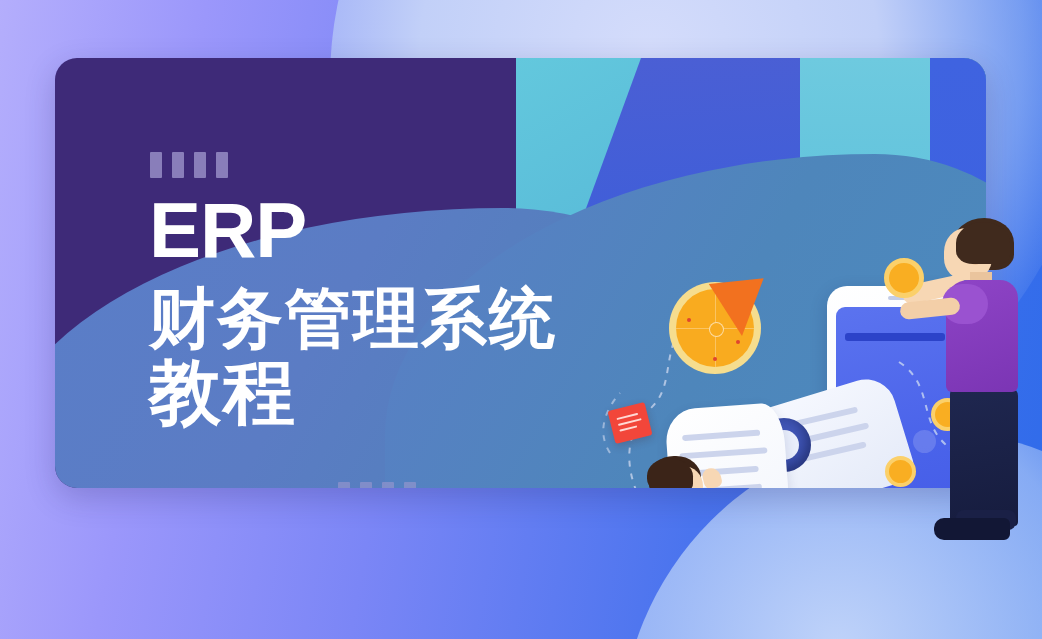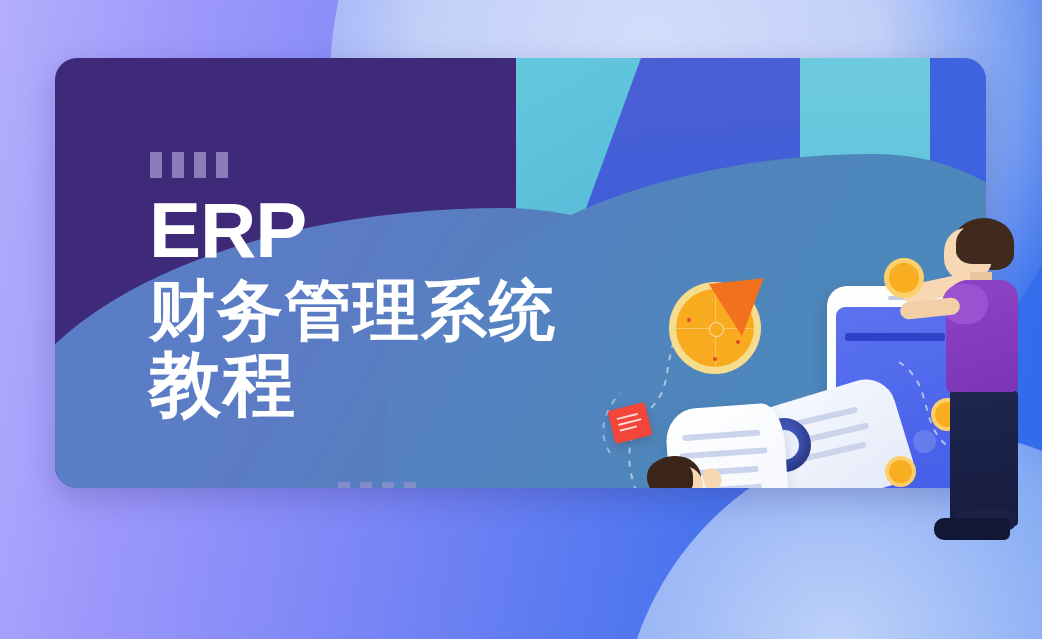--- a/index.html
+++ b/index.html
@@ -65,21 +65,21 @@
   }
 
   
   .title-wrap{position:absolute;left:94px;top:135px;z-index:30;}
   .t-en{
     font-size:78px;line-height:.96;font-weight:900;color:#ffffff;
     letter-spacing:-1px;font-family:"Liberation Sans",sans-serif;
   }
   .t-cn1{
     font-size:66px;line-height:1.06;font-weight:900;color:#ffffff;
-    letter-spacing:2px;margin-top:8px;font-family:"DejaVu Sans",sans-serif;
+    letter-spacing:2px;margin-top:16px;font-family:"DejaVu Sans",sans-serif;
   }
   .t-cn2{
     font-size:72px;line-height:1.06;font-weight:900;color:#ffffff;
     letter-spacing:2px;font-family:"DejaVu Sans",sans-serif;
   }
 
   
   .deco{position:absolute;display:flex;gap:10px;z-index:28;}
   .deco i{display:block;width:12px;height:26px;border-radius:1px;background:#a6a0d4;opacity:.72;}
   .deco.d1{left:95px;top:94px;}

